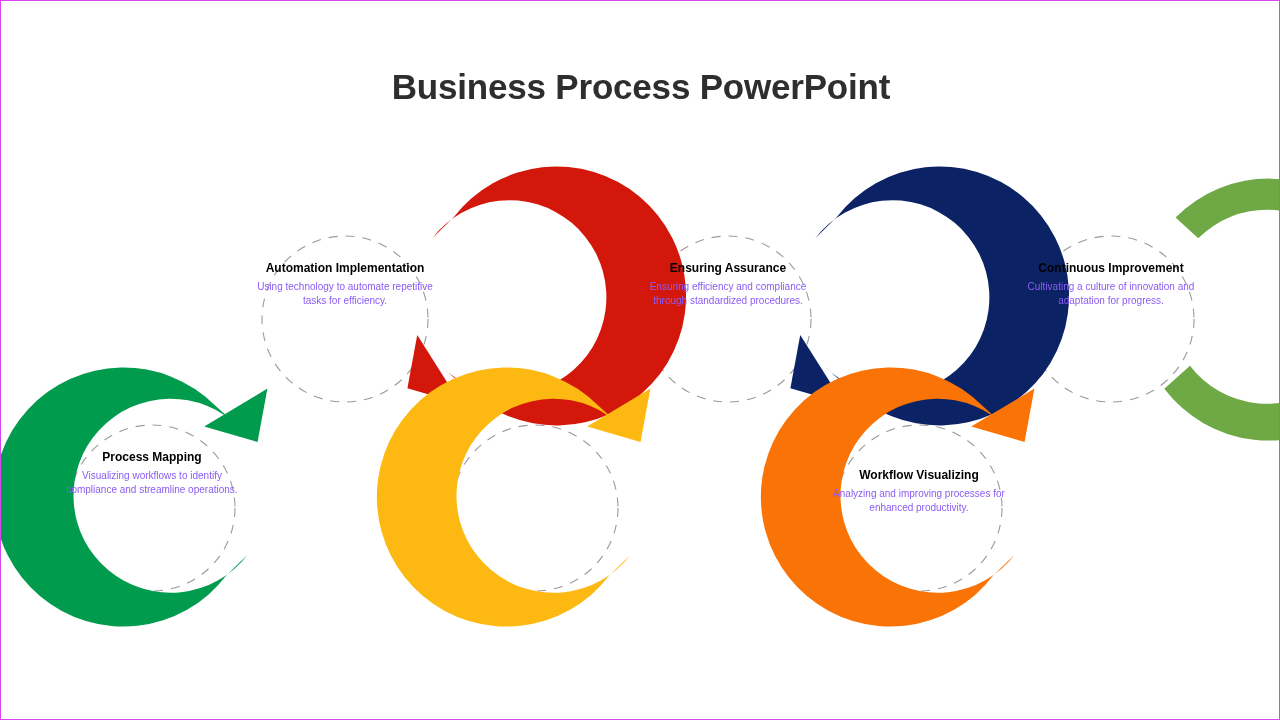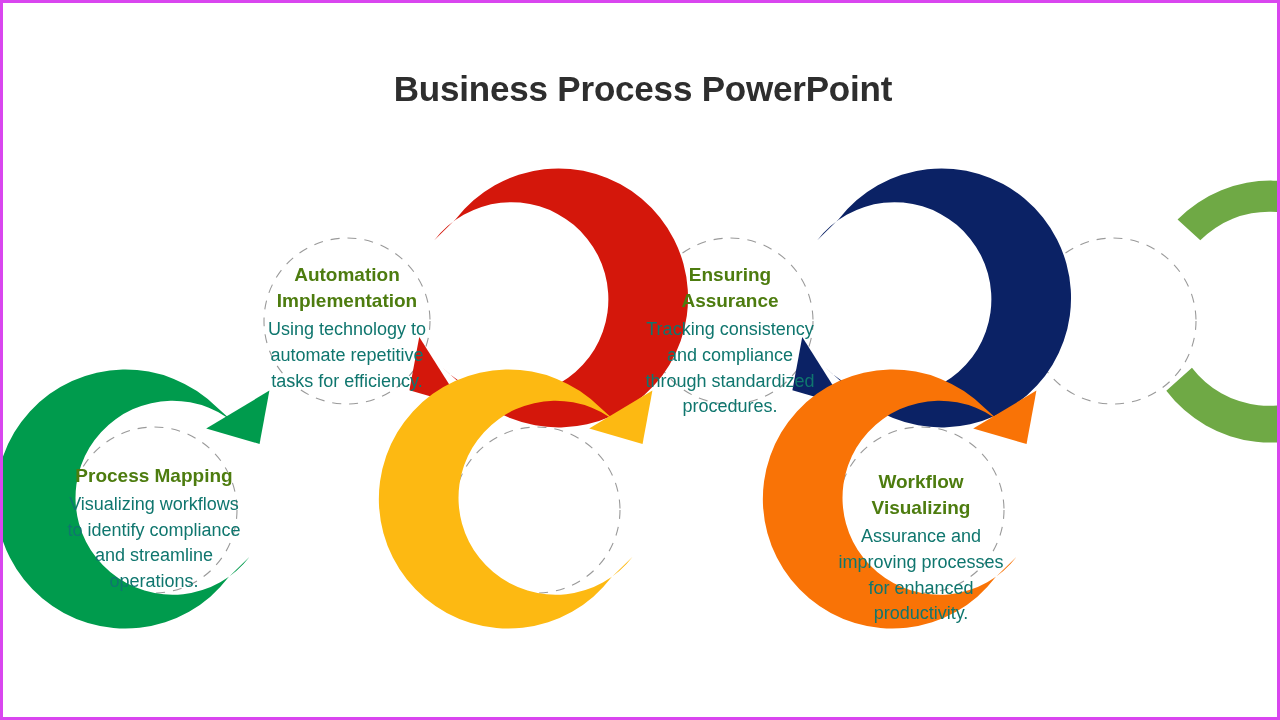--- a/index.html
+++ b/index.html
@@ -12,21 +12,21 @@
     height: 720px;
     font-family: "Liberation Sans", sans-serif;
     overflow: hidden;
   }
   #slide {
     position: relative;
     width: 1280px;
     height: 720px;
     background: #ffffff;
     box-sizing: border-box;
-    border: 3px solid #d946ef;
+    border: 1px solid #d946ef;
     overflow: hidden;
     text-decoration: underline;
   }
   #slide-title {
     position: absolute;
     top: 66px;
     left: 0;
     width: 1280px;
     text-align: center;
     font-size: 35px;
@@ -41,30 +41,30 @@
     width: 1280px;
     height: 720px;
   }
   .step-text {
     position: absolute;
     width: 182px;
     text-align: center;
     box-sizing: border-box;
   }
   .step-title {
-    font-size: 19px;
+    font-size: 12px;
     font-weight: bold;
-    color: #4d7c0f;
+    color: #000000;
     line-height: 1.38;
     margin-bottom: 3px;
   }
   .step-desc {
-    font-size: 18px;
+    font-size: 10px;
     font-weight: normal;
-    color: #0f766e;
+    color: #8b5cf6;
     line-height: 1.42;
   }
 </style>
 </head>
 <body>
 
 <div id="slide" style="background: rgb(255, 255, 255);">
 
   <div id="slide-title" style="color: rgb(46, 46, 46);">Business Process PowerPoint</div>
 
@@ -129,35 +129,39 @@
     <g>
       <path fill="#6FA945" d="M 1197.28 237.35
                A 97 97 0 1 1 1188.95 364.63
                L 1163.31 387.69
                A 131 131 0 1 0 1174.56 216.55
                Z"></path>
     </g>
 
   </svg>
 
-  <div class="step-text" style="left:60px; top:460px;text-align:center;">
+  <div class="step-text" style="left:60px; top:448px;text-align:center;">
     <div class="step-title">Process Mapping</div>
     <div class="step-desc">Visualizing workflows to identify compliance and streamline operations.</div>
   </div>
 
   <div class="step-text" style="left:253px; top:259px;">
     <div class="step-title">Automation Implementation</div>
     <div class="step-desc">Using technology to automate repetitive tasks for efficiency.</div>
   </div>
 
 
   <div class="step-text" style="left:636px; top:259px;">
     <div class="step-title">Ensuring Assurance</div>
-    <div class="step-desc">Tracking consistency and compliance through standardized procedures.</div>
+    <div class="step-desc">Ensuring efficiency and compliance through standardized procedures.</div>
   </div>
 
   <div class="step-text" style="left:827px; top:466px;">
     <div class="step-title">Workflow Visualizing</div>
-    <div class="step-desc">Assurance and improving processes for enhanced productivity.</div>
+    <div class="step-desc">Analyzing and improving processes for enhanced productivity.</div>
   </div>
 
+  <div class="step-text" style="left:1019px; top:259px;">
+    <div class="step-title">Continuous Improvement</div>
+    <div class="step-desc">Cultivating a culture of innovation and adaptation for progress.</div>
+  </div>
 
 </div>
 
 </body></html>

